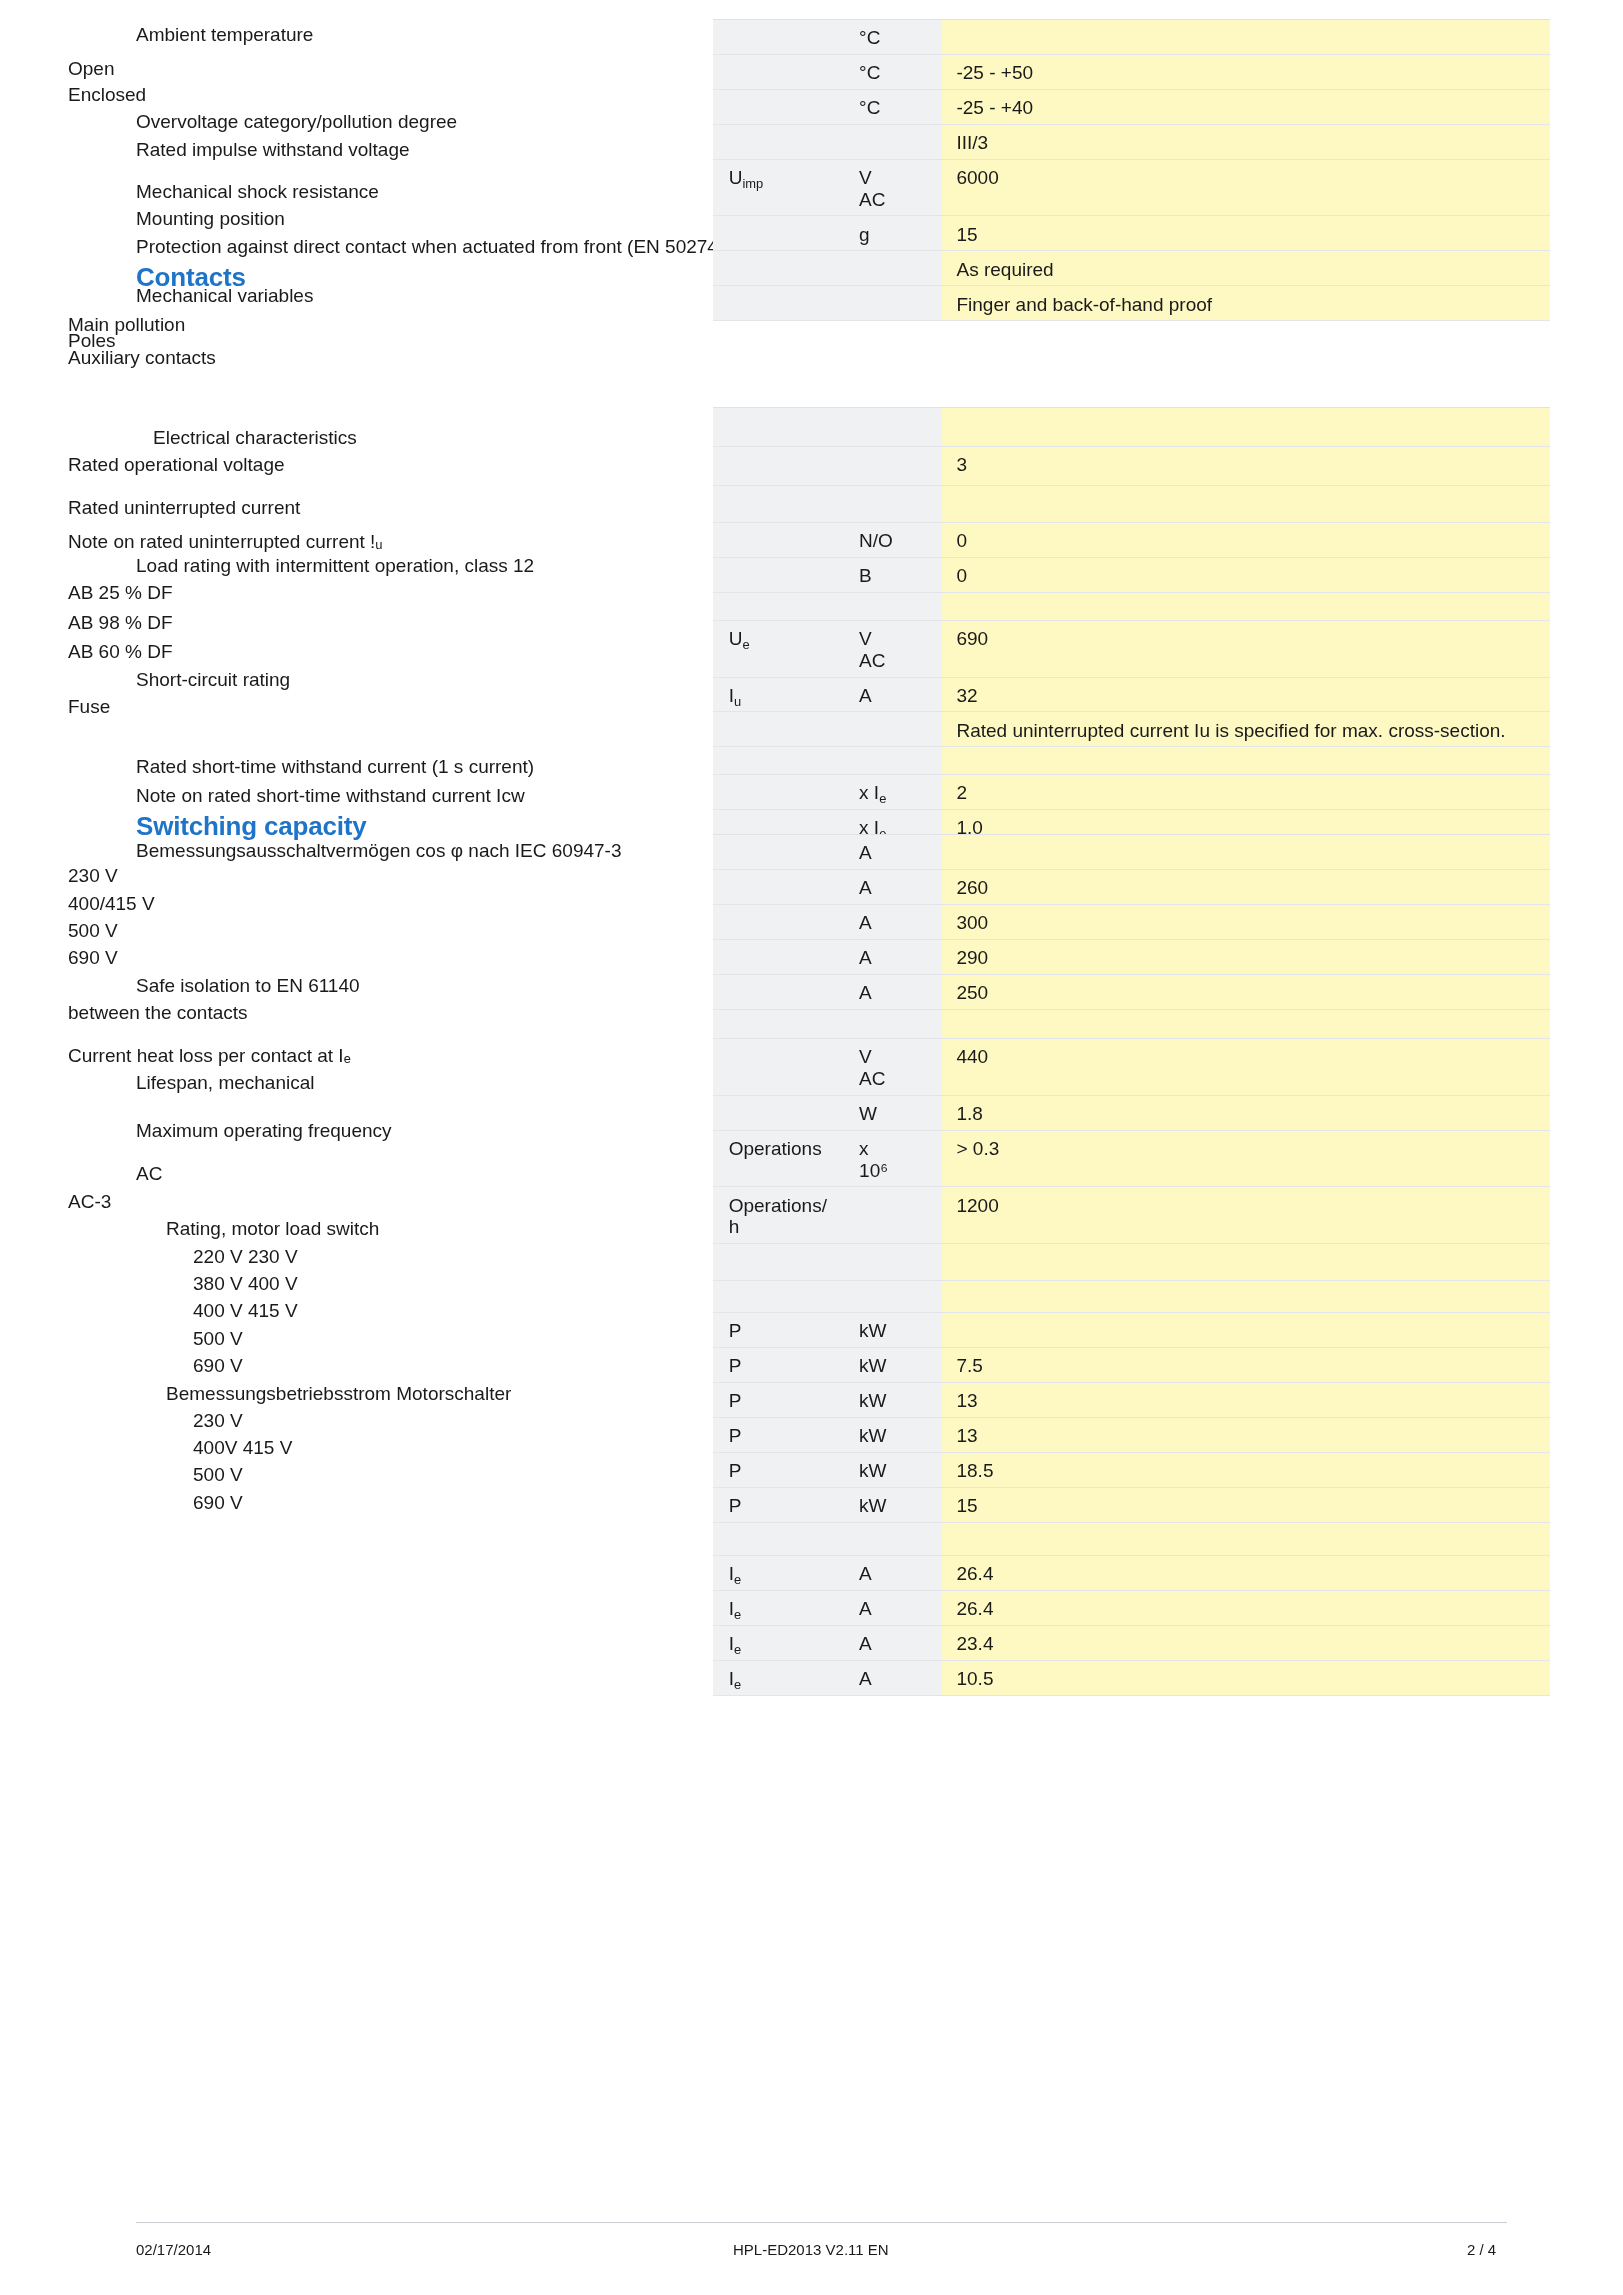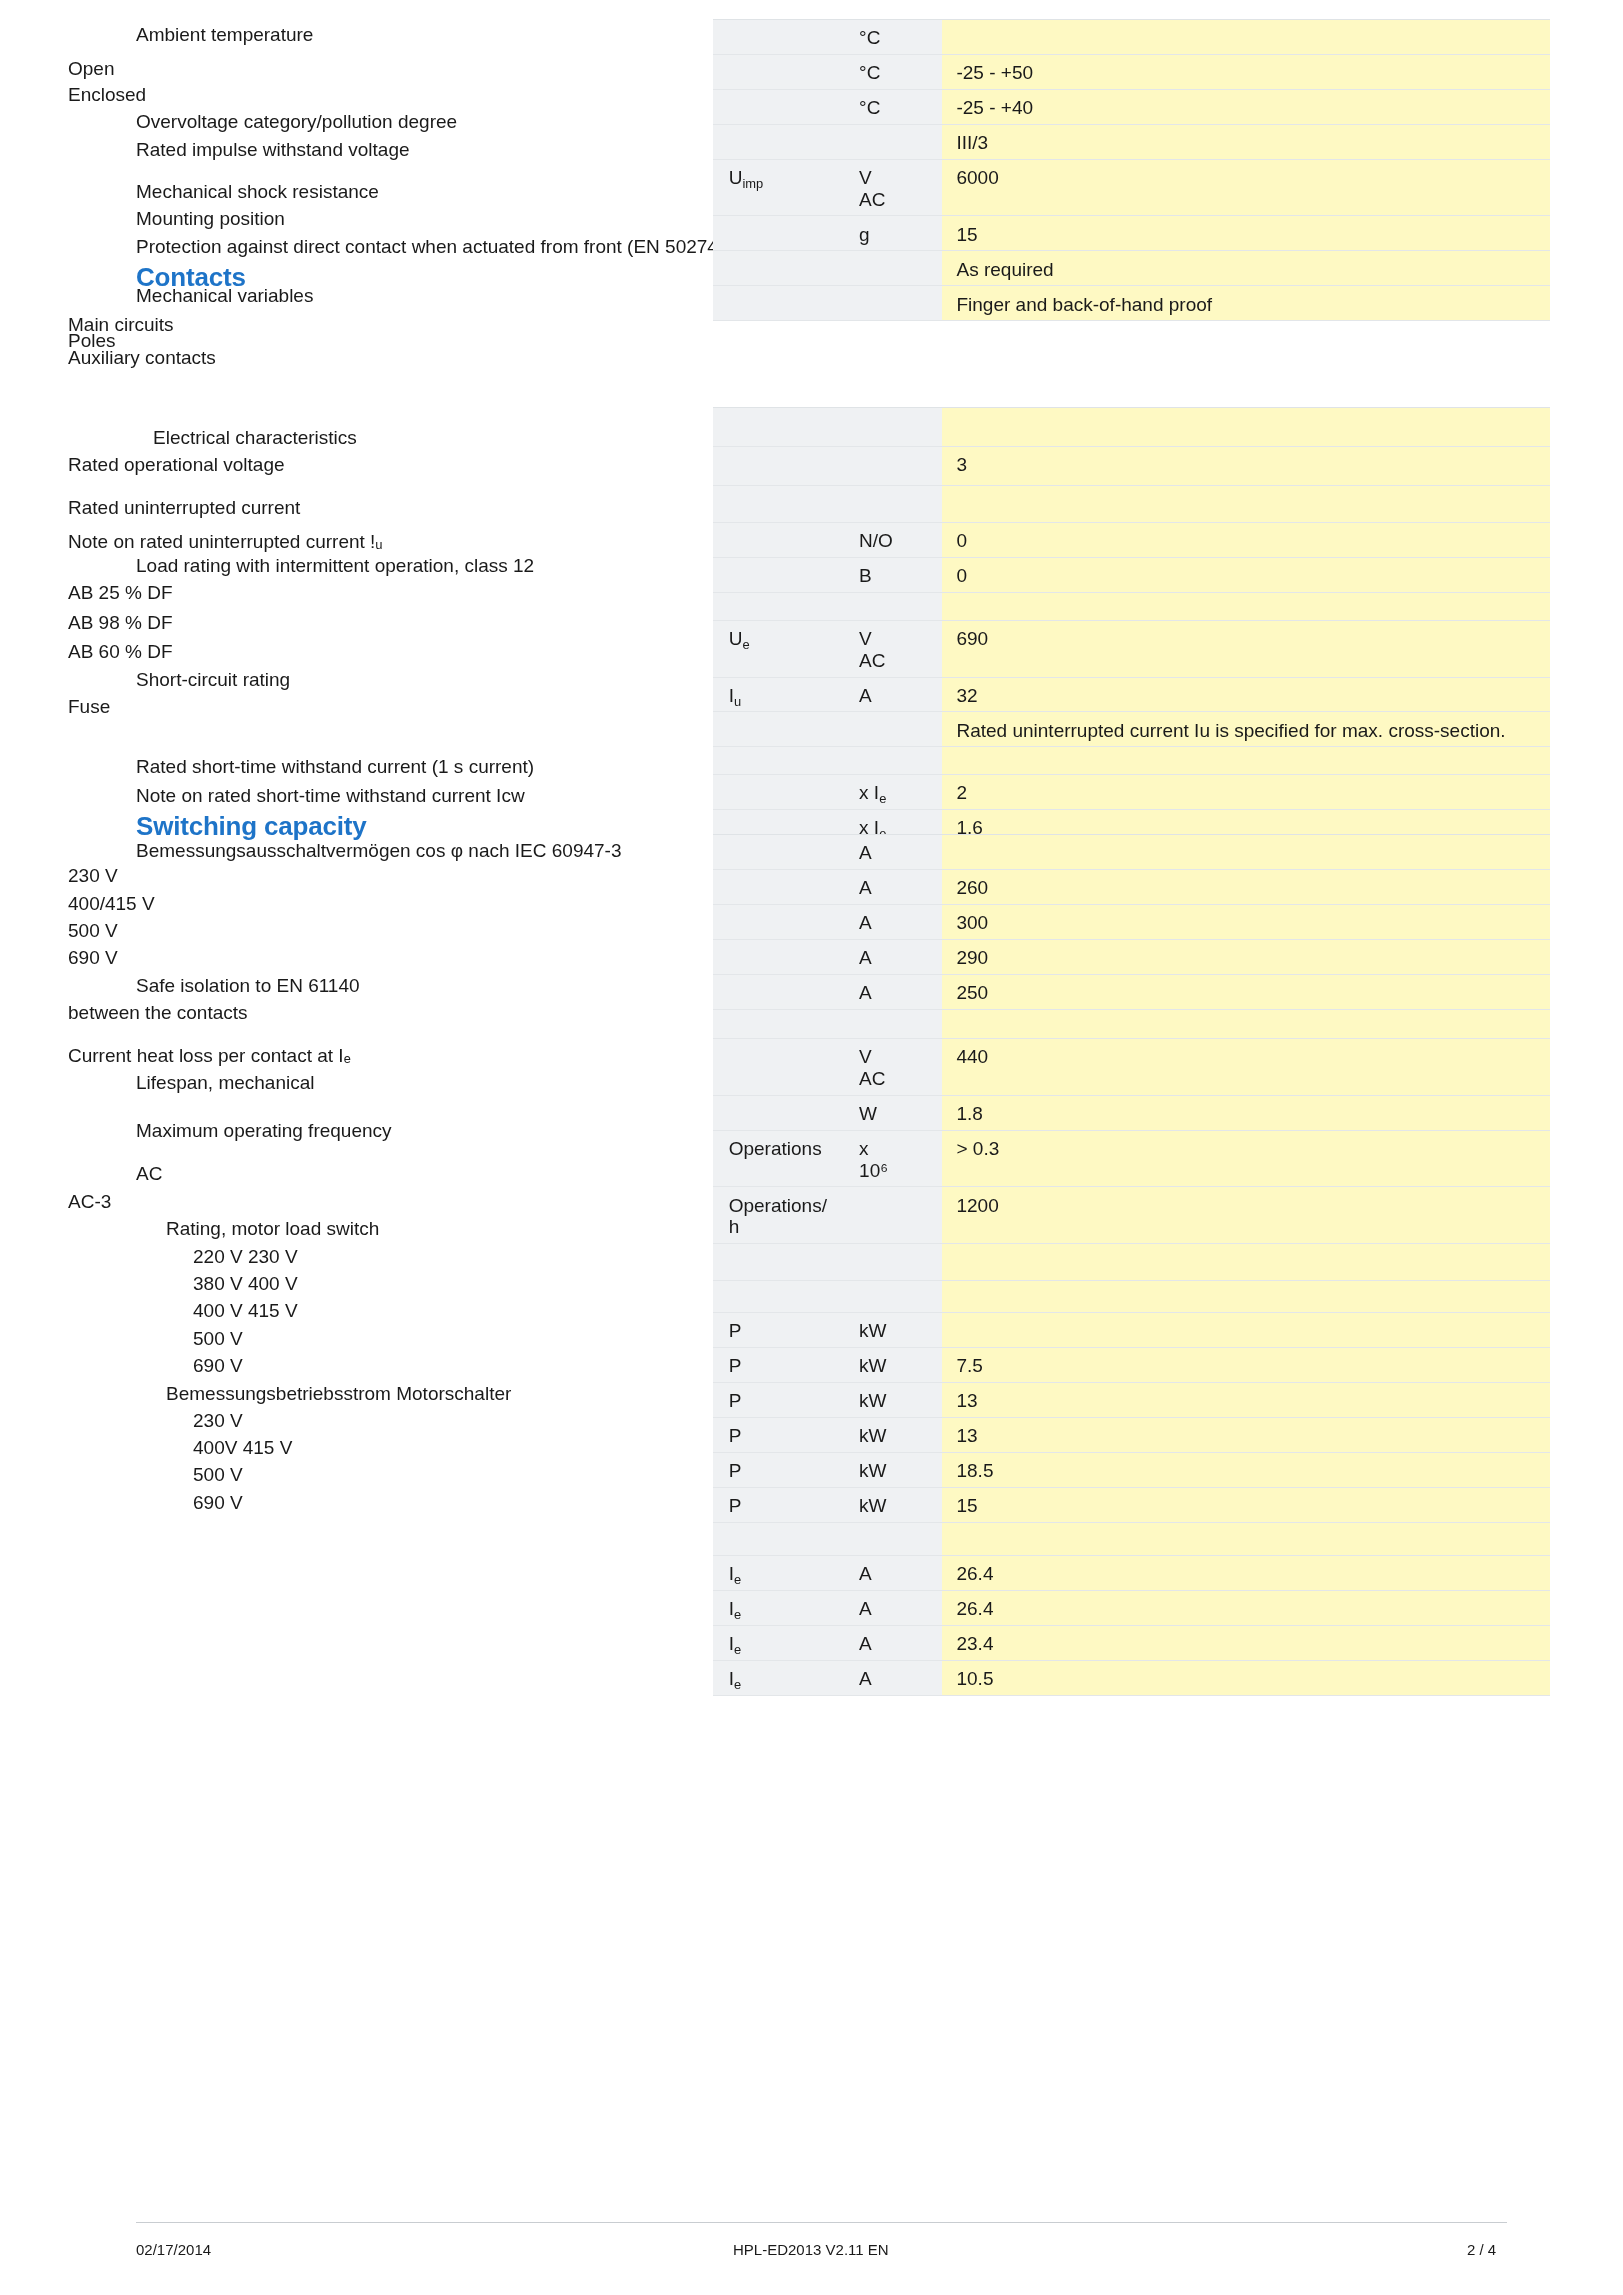--- a/index.html
+++ b/index.html
@@ -72,21 +72,21 @@
   <div class="labels" id="labelCol">
       <div class="lbl i0" style="top: 23.6px;">Ambient temperature</div>
       <div class="lbl i1" style="top: 58px;">Open</div>
       <div class="lbl i1" style="top: 84px;">Enclosed</div>
       <div class="lbl i0" style="top: 111px;">Overvoltage category/pollution degree</div>
       <div class="lbl i0" style="top: 139px;">Rated impulse withstand voltage</div>
       <div class="lbl i0" style="top: 181px;">Mechanical shock resistance</div>
       <div class="lbl i0" style="top: 208px;">Mounting position</div>
       <div class="lbl i0" style="top: 236px;">Protection against direct contact when actuated from front (EN 50274)</div>
       <div class="lbl i0" style="top: 285px;">Mechanical variables</div>
-      <div class="lbl i1" style="top: 314px;">Main circuits</div>
+      <div class="lbl i1" style="top: 314px;">Main pollution</div>
       <div class="lbl i1" style="top: 330px;">Poles</div>
       <div class="lbl i1" style="top: 347px;">Auxiliary contacts</div>
       <div class="lbl i0" style="top: 427px; margin-left: 17px;">Electrical characteristics</div>
       <div class="lbl i1" style="top: 454px;">Rated operational voltage</div>
       <div class="lbl i1" style="top: 497px;">Rated uninterrupted current</div>
       <div class="lbl i1" style="top: 531px;">Note on rated uninterrupted current !ᵤ</div>
       <div class="lbl i0" style="top: 555px;">Load rating with intermittent operation, class 12</div>
       <div class="lbl i1" style="top: 582px;">AB 25 % DF</div>
       <div class="lbl i1" style="top: 612px;">AB 98 % DF</div>
       <div class="lbl i1" style="top: 641px;">AB 60 % DF</div>
@@ -222,21 +222,21 @@
             <td class="c-val pad"></td>
           </tr>
           <tr style="height: 27.5px;">
             <td class="c-sym pad"></td>
             <td class="c-unit pad">x I<sub>e</sub></td>
             <td class="c-val pad">2</td>
           </tr>
           <tr style="height: 27.5px;">
             <td class="c-sym pad"></td>
             <td class="c-unit pad">x I<sub>e</sub></td>
-            <td class="c-val pad">1.6</td>
+            <td class="c-val pad">1.0</td>
           </tr>
           <tr style="height: 28px;">
             <td class="c-sym pad"></td>
             <td class="c-unit pad">x I<sub>e</sub></td>
             <td class="c-val pad">1.3</td>
           </tr>
           <tr style="height: 30px;">
             <td class="c-sym pad"></td>
             <td class="c-unit pad"></td>
             <td class="c-val pad"></td>

